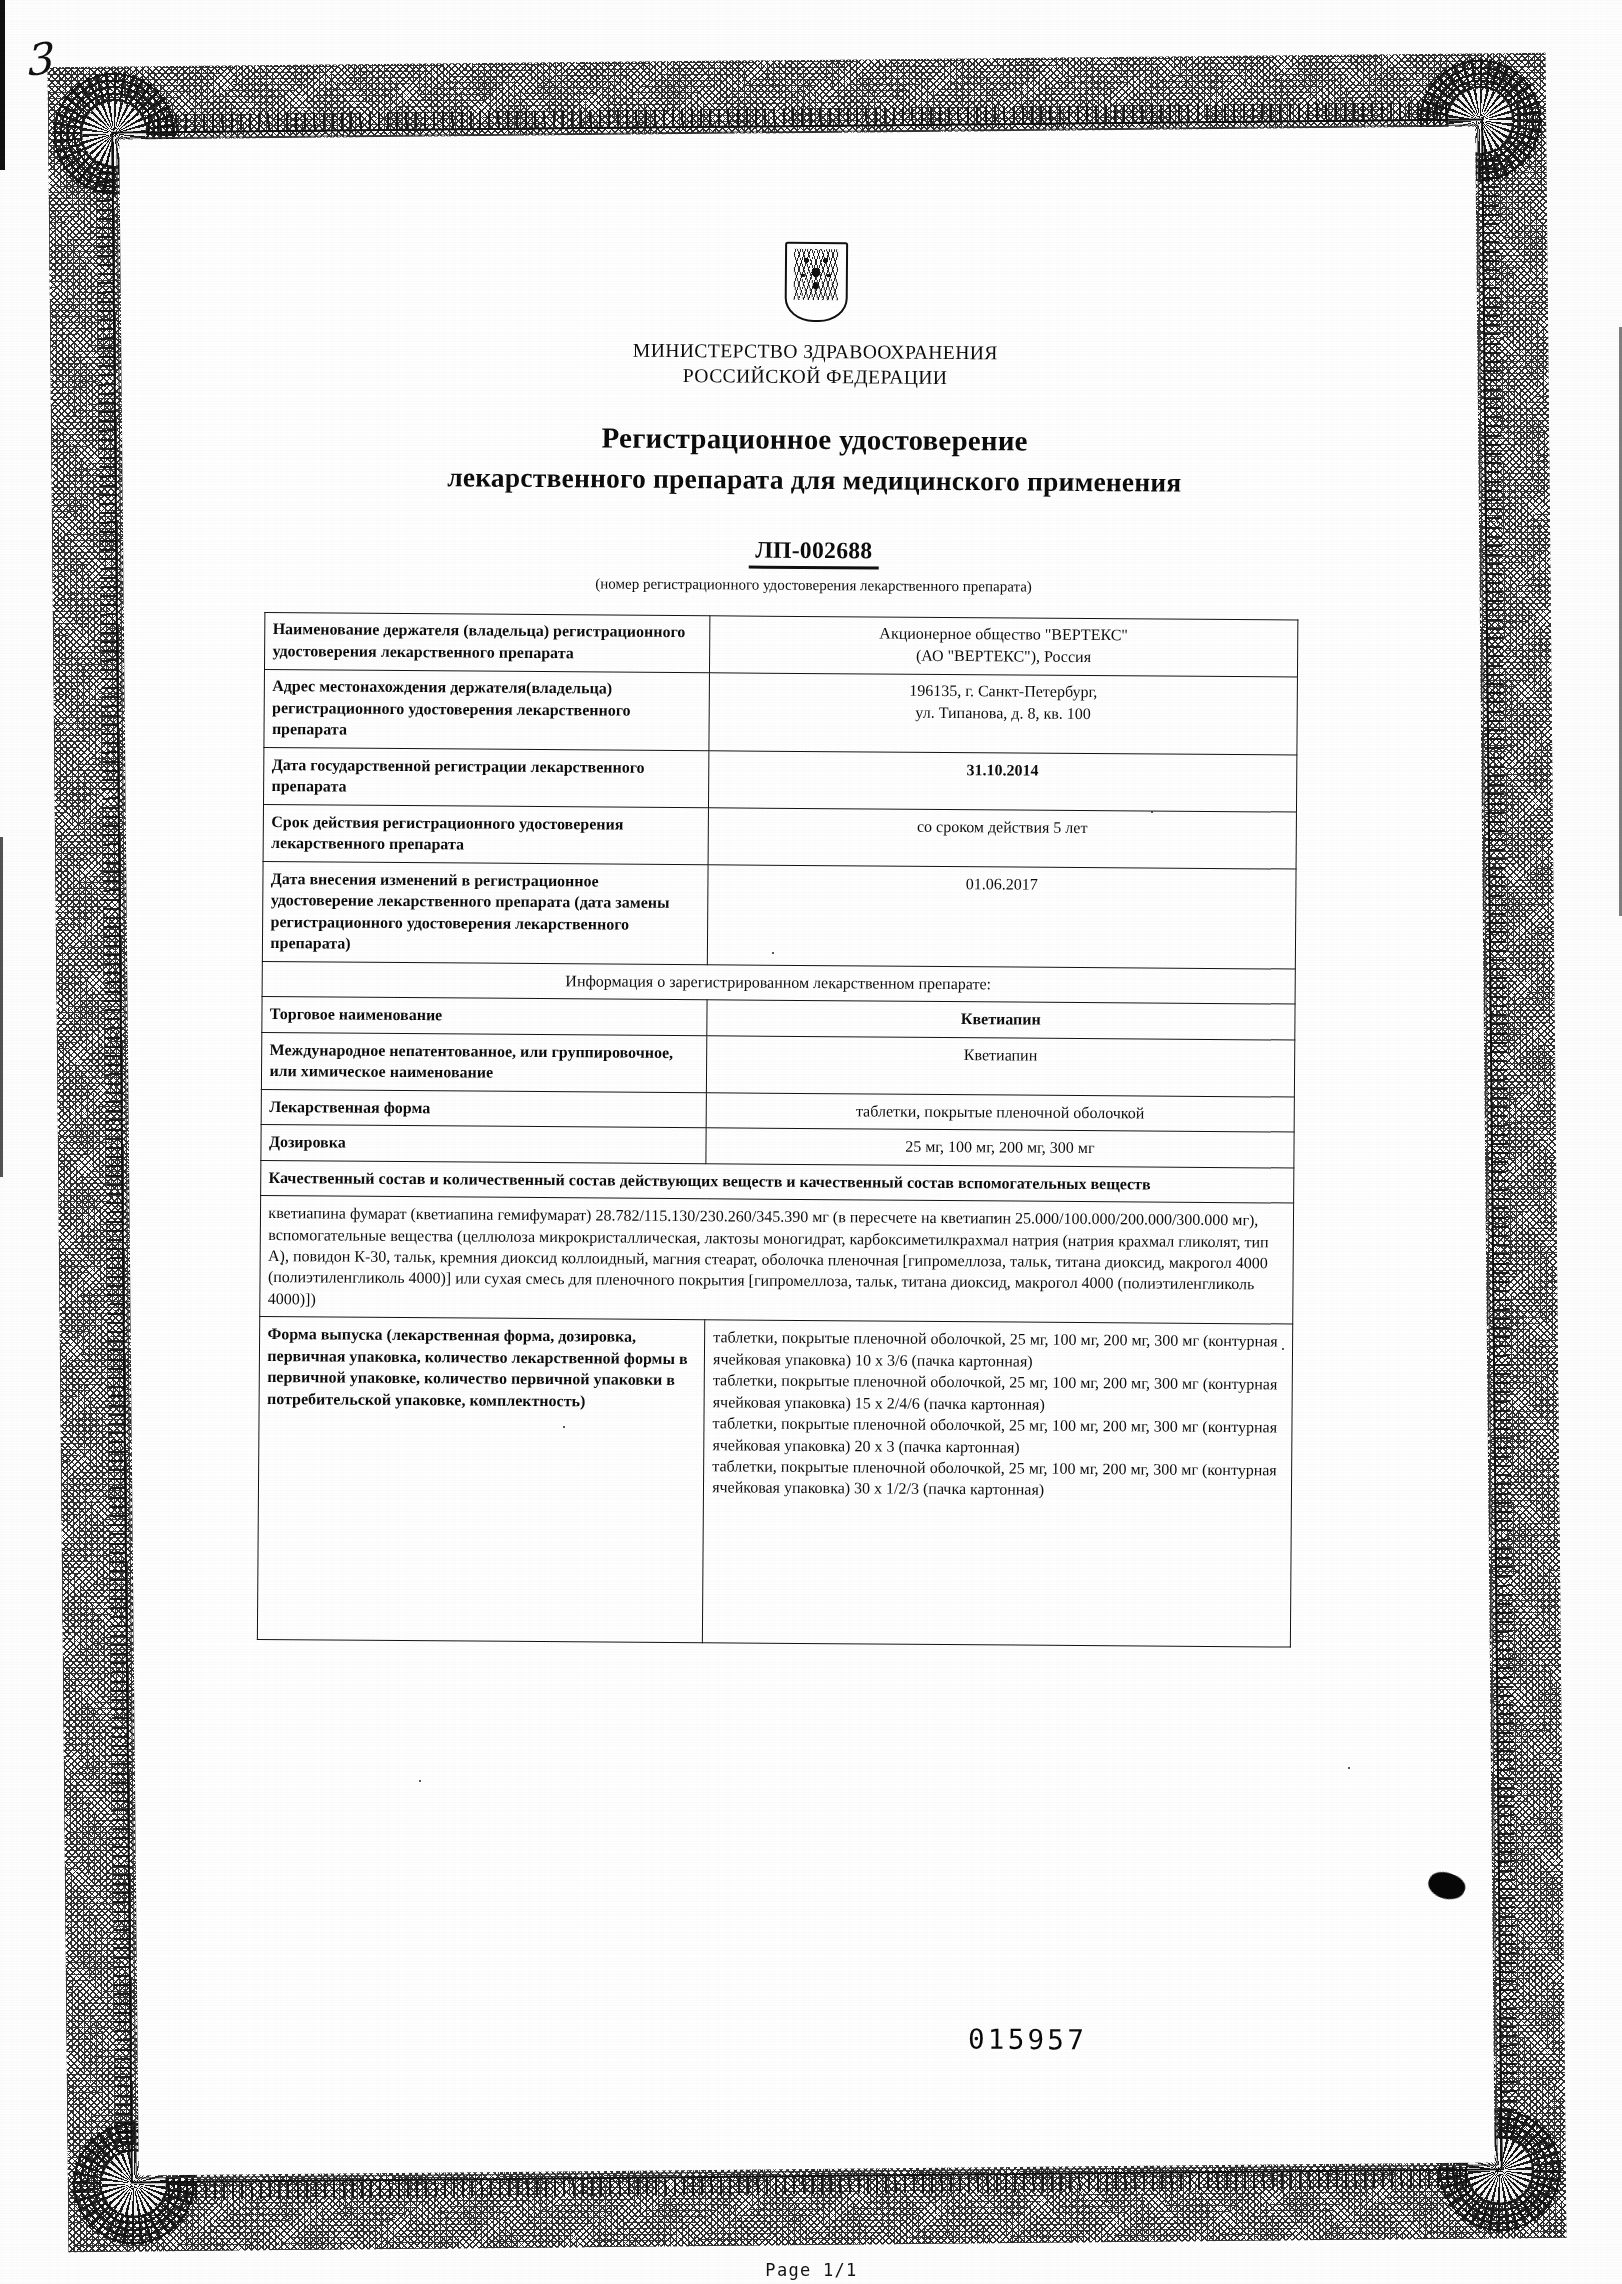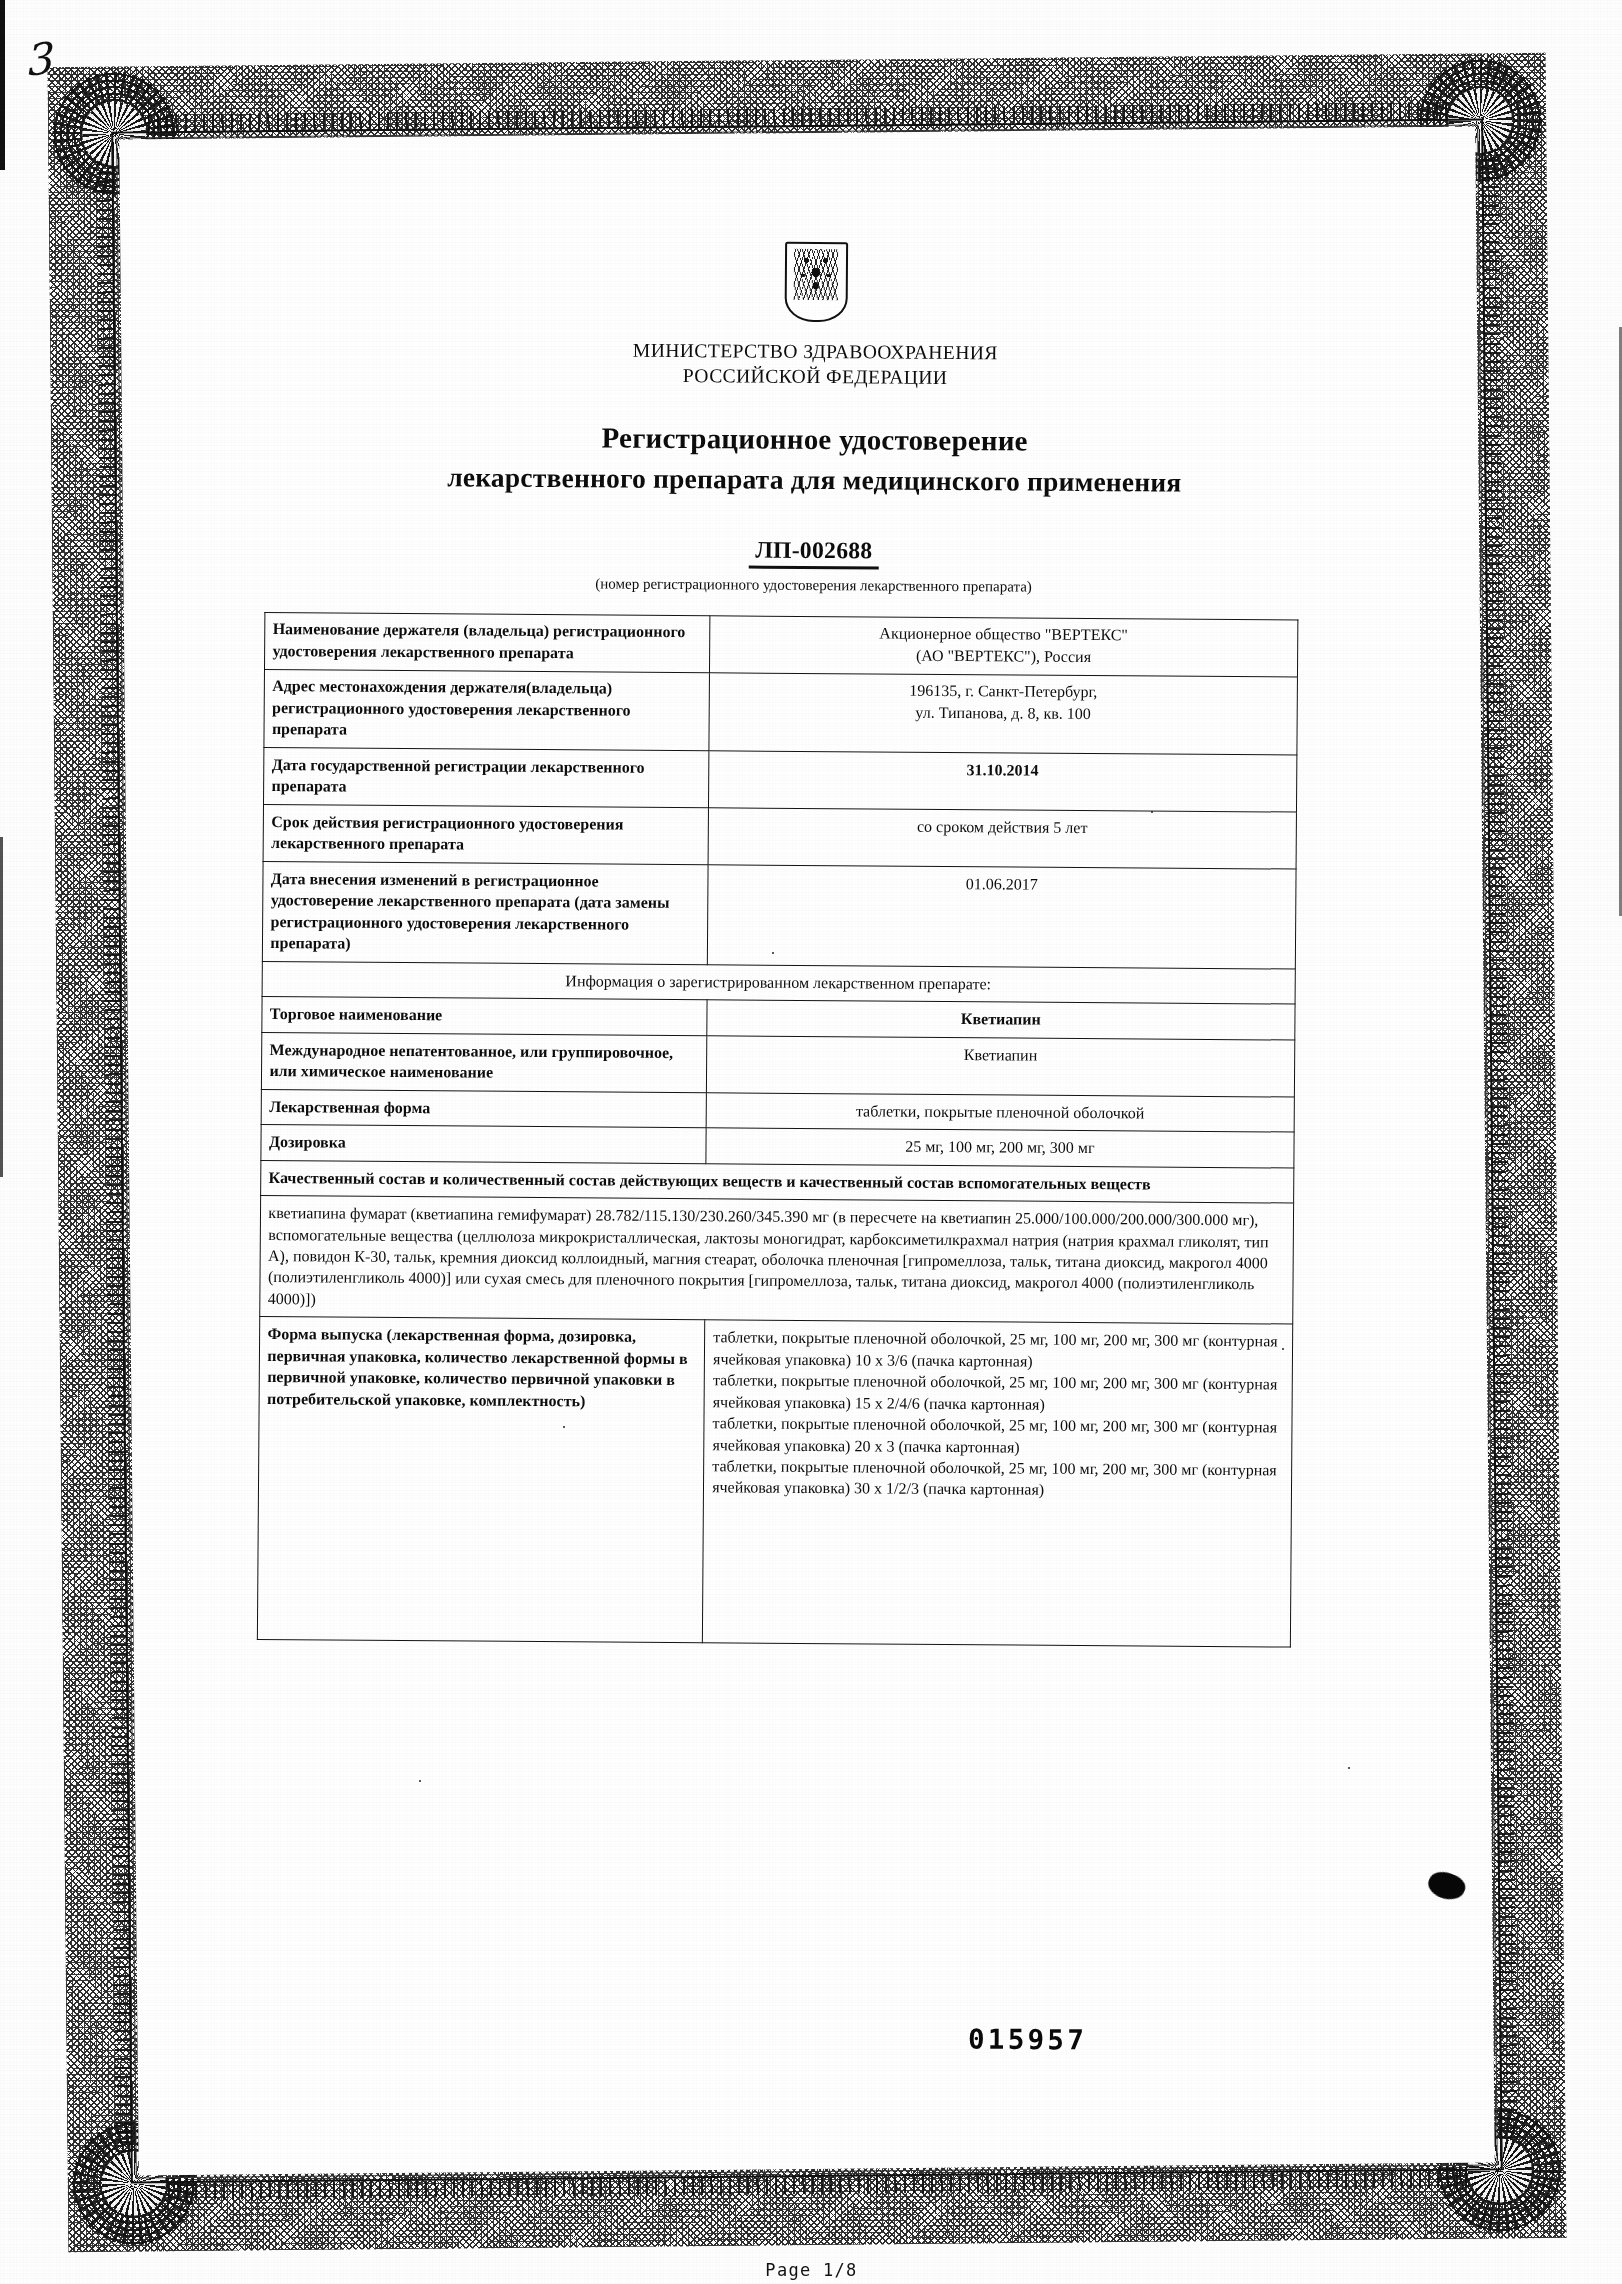--- a/index.html
+++ b/index.html
@@ -236,21 +236,21 @@
 
   
   #serial{
     position:absolute;
     left:968px;top:2023px;
     font-family:"DejaVu Sans Mono", monospace;
     font-size:27.5px;
     letter-spacing:3.3px;
     color:#0a0a0a;
     transform:rotate(0.4deg);
-    font-weight:bold;
+    font-weight:normal;
   }
 
   
   #footer{
     position:absolute;
     left:0;right:0;bottom:3.9px;
     text-align:center;
     font-family:"DejaVu Sans Mono", monospace;
     font-size:17px;
     color:#111;
@@ -377,21 +377,21 @@
         </tr>
       </tbody>
     </table>
 
   </div>
 
   <div id="serial">015957</div>
 
   <div id="grain"></div>
 
-  <div id="footer">Page 1/8</div>
+  <div id="footer">Page 1/1</div>
 
 <div class="speck" style="left: 772px; top: 952px; width: 2px; height: 2px;"></div>
     <div class="speck" style="left: 994px; top: 1217px; width: 2px; height: 2px;"></div>
     <div class="speck" style="left: 563px; top: 1426px; width: 2px; height: 2px;"></div>
     <div class="speck" style="left: 1282px; top: 1348px; width: 2px; height: 2px;"></div>
     <div class="speck" style="left: 419px; top: 1780px; width: 2px; height: 2px;"></div>
     <div class="speck" style="left: 1151px; top: 811px; width: 2px; height: 2px;"></div>
     <div class="speck" style="left: 1348px; top: 1767px; width: 2px; height: 2px;"></div>
     <div class="speck" style="left: 281px; top: 1263px; width: 2px; height: 2px;"></div>
   </div>

